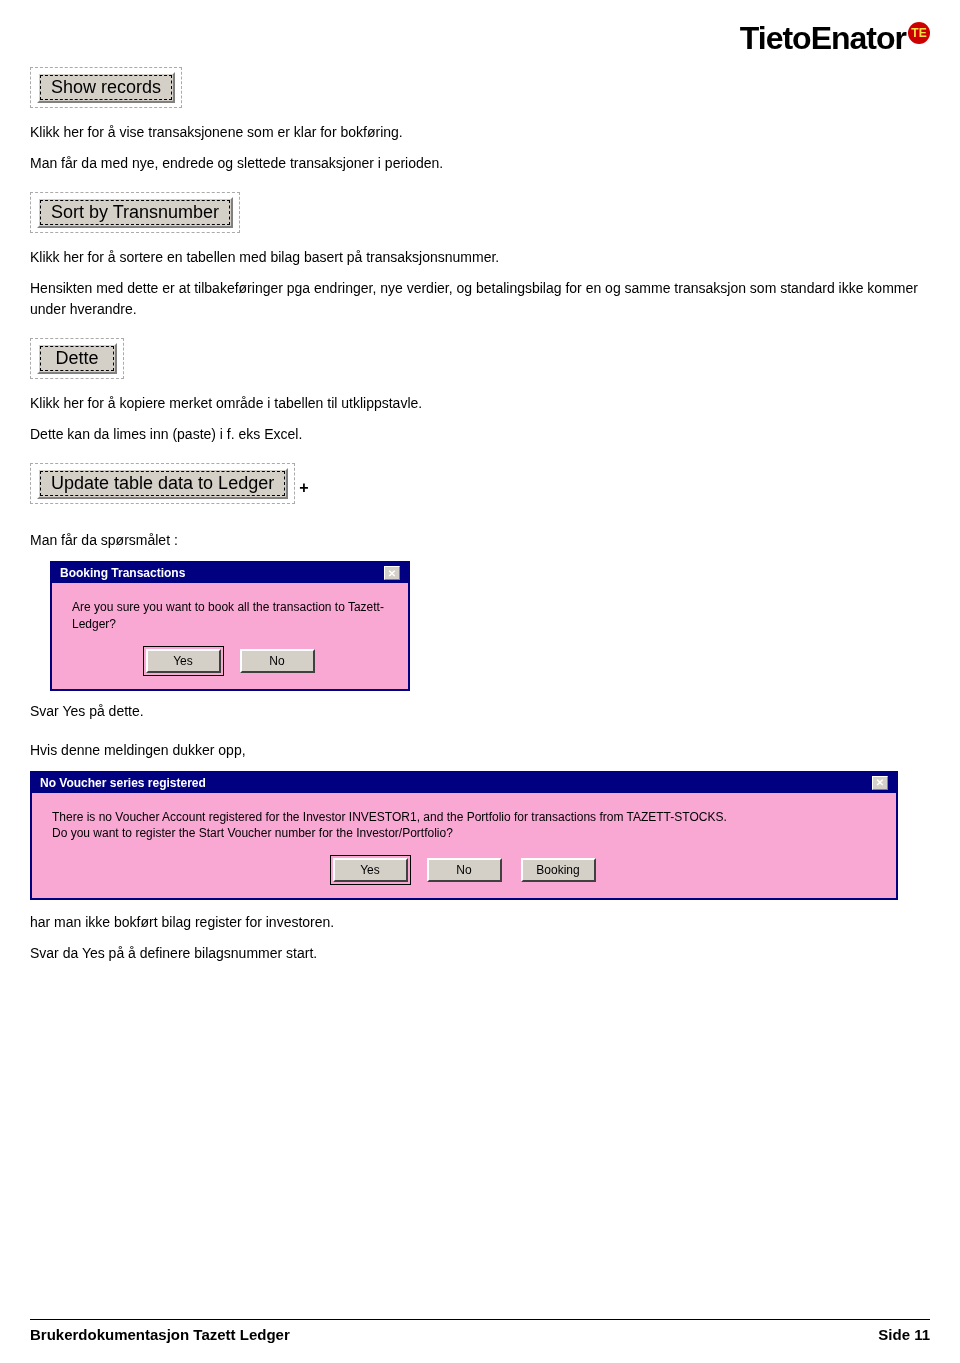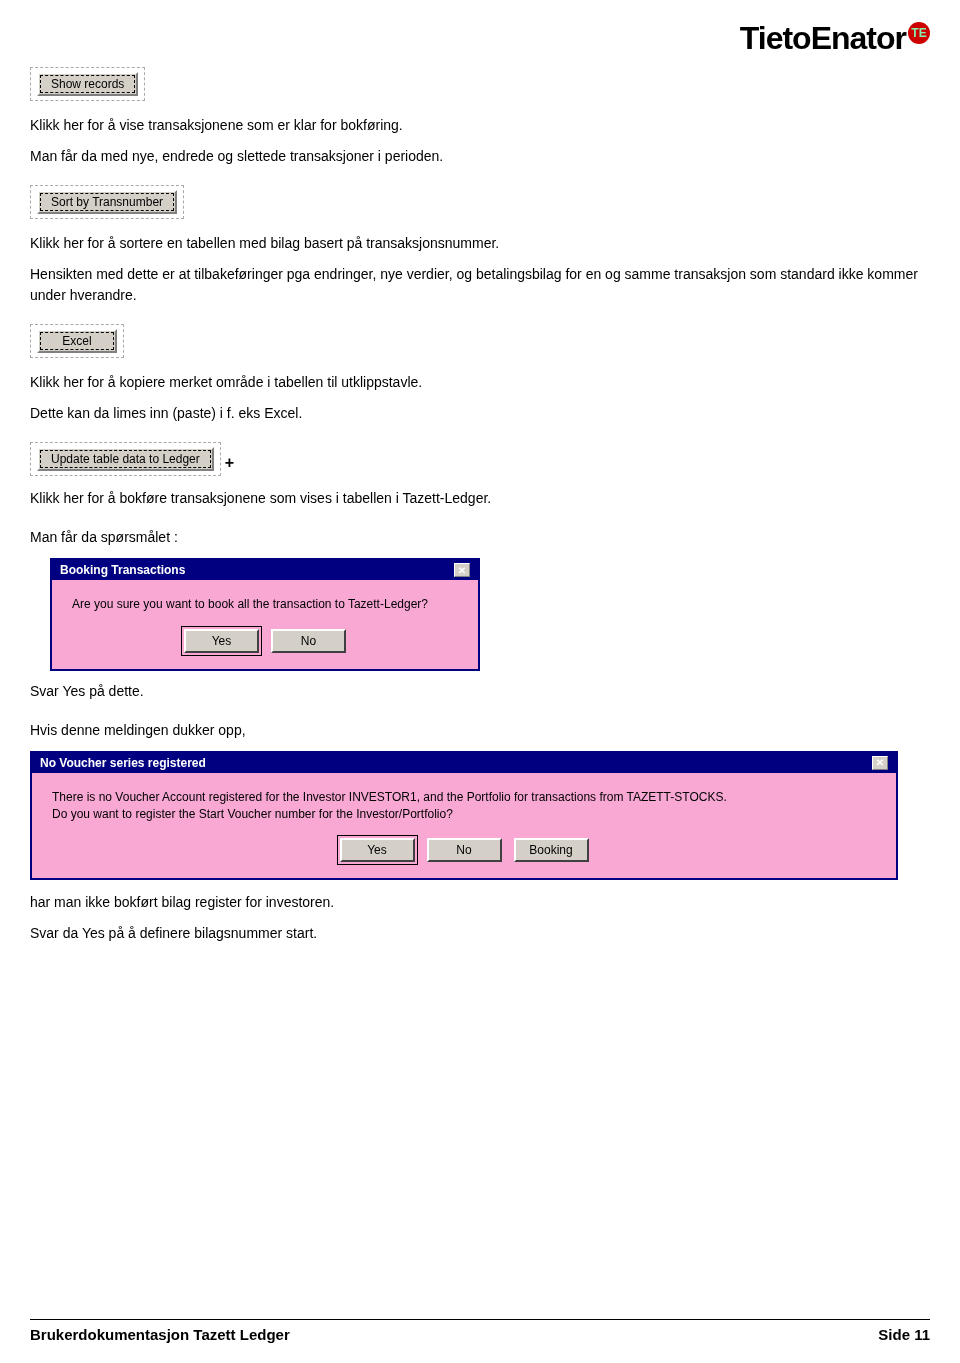--- a/index.html
+++ b/index.html
@@ -34,21 +34,21 @@
 
     .logo-text {
       font-size: 32px;
       font-weight: bold;
       color: #000000;
       letter-spacing: -1px;
     }
 
     .logo-te {
       background: #cc0000;
-      color: #86efac;
+      color: #fde047;
       font-size: 12px;
       font-weight: bold;
       border-radius: 50%;
       width: 22px;
       height: 22px;
       display: inline-flex;
       align-items: center;
       justify-content: center;
       margin-left: 2px;
       margin-top: 2px;
@@ -56,21 +56,21 @@
 
     
     .win-button {
       display: inline-block;
       background: #d4d0c8;
       border-top: 2px solid #ffffff;
       border-left: 2px solid #ffffff;
       border-right: 2px solid #808080;
       border-bottom: 2px solid #808080;
       padding: 3px 12px;
-      font-size: 12px;
+      font-size: 18px;
       font-family: Arial, Helvetica, sans-serif;
       cursor: pointer;
       min-width: 80px;
       text-align: center;
       outline: 1px dashed #000000;
       outline-offset: -4px;
     }
 
     .button-section {
       margin-bottom: 8px;
@@ -86,21 +86,21 @@
       font-size: 14px;
     }
 
     .section-block {
       margin-bottom: 18px;
     }
 
     
     .dialog-box {
       border: 2px solid #000080;
-      width: 430px;
+      width: 360px;
       margin: 10px 0 10px 20px;
       font-family: Arial, Helvetica, sans-serif;
     }
 
     .dialog-titlebar {
       background: #000080;
       color: #ffffff;
       font-size: 12px;
       font-weight: bold;
       padding: 3px 8px;
@@ -132,21 +132,21 @@
     }
 
     .dialog-message {
       margin-bottom: 16px;
       line-height: 1.4;
     }
 
     .dialog-buttons {
       display: flex;
       justify-content: center;
-      gap: 12px;
+      gap: 19px;
     }
 
     .dialog-btn {
       background: #d4d0c8;
       border-top: 2px solid #ffffff;
       border-left: 2px solid #ffffff;
       border-right: 2px solid #404040;
       border-bottom: 2px solid #404040;
       padding: 3px 0;
       font-size: 12px;
@@ -233,35 +233,34 @@
         <button class="win-button">Sort by Transnumber</button>
       </span>
     </div>
     <p class="para">Klikk her for å sortere en tabellen med bilag basert på transaksjonsnummer.</p>
     <p class="para">Hensikten med dette er at tilbakeføringer pga endringer, nye verdier, og betalingsbilag for en og samme transaksjon som standard ikke kommer under hverandre.</p>
   </div>
 
   <div class="section-block">
     <div style="margin-bottom:6px;">
       <span class="button-section">
-        <button class="win-button">Excel</button>
+        <button class="win-button">Dette</button>
       </span>
     </div>
     <p class="para">Klikk her for å kopiere merket område i tabellen til utklippstavle.</p>
     <p class="para">Dette kan da limes inn (paste) i f. eks Excel.</p>
   </div>
 
   <div class="section-block">
     <div class="update-button-row">
       <span class="button-section">
         <button class="win-button" style="min-width:160px;">Update table data to Ledger</button>
       </span>
       <span class="plus-sign">+</span>
     </div>
-    <p class="para">Klikk her for å bokføre transaksjonene som vises i tabellen i Tazett-Ledger.</p>
   </div>
 
   <div class="section-block">
     <p class="para">Man får da spørsmålet :</p>
 
     <div class="dialog-box">
       <div class="dialog-titlebar">
         <span>Booking Transactions</span>
         <div class="dialog-titlebar-close">✕</div>
       </div>

